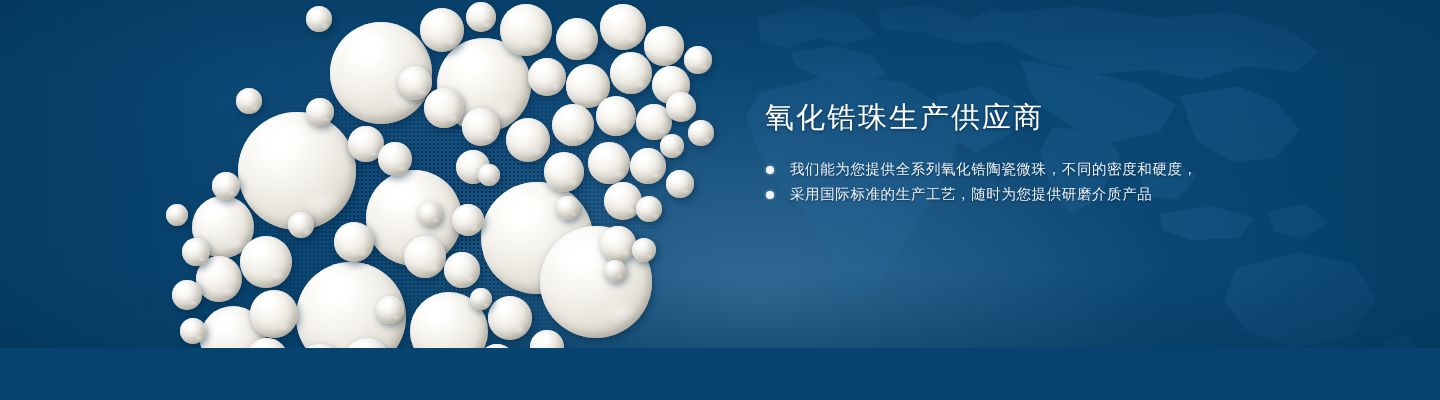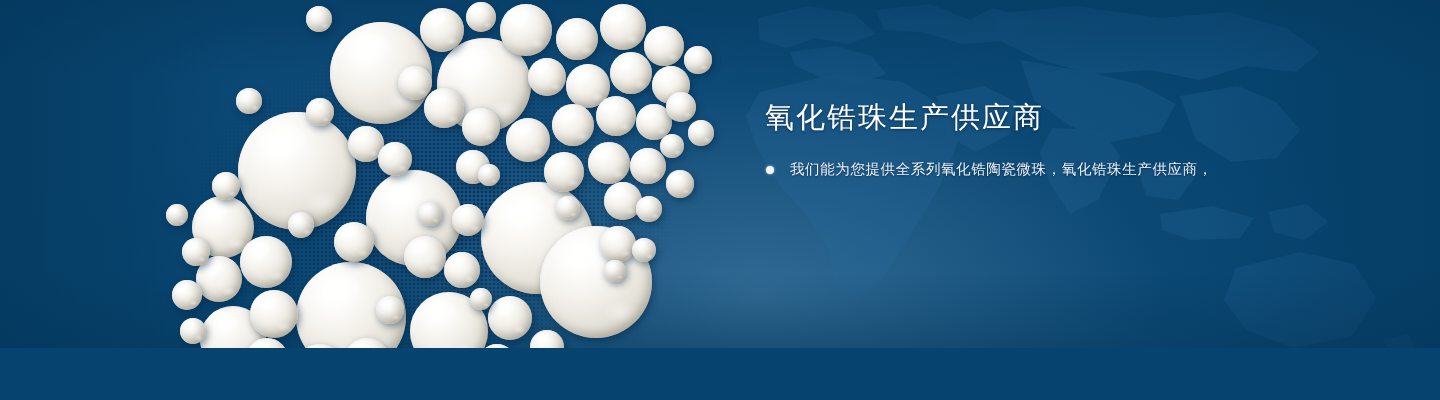--- a/index.html
+++ b/index.html
@@ -291,21 +291,25 @@
     <div class="bead" style="left:232px;top:382px;width:26px;height:26px;"></div>
   </div>
 
   <div id="copy">
     <h1 id="headline">氧化锆珠生产供应商</h1>
 
     <ul class="bullet-list">
 
       <li class="bullet-item">
         <span class="bullet-dot"></span>
-        <span class="bullet-line">我们能为您提供全系列氧化锆陶瓷微珠，氧化锆珠生产供应商，</span>
+        <span class="bullet-line">我们能为您提供全系列氧化锆陶瓷微珠，不同的密度和硬度，</span>
       </li>
 
 
+      <li class="bullet-item">
+        <span class="bullet-dot"></span>
+        <span class="bullet-line">采用国际标准的生产工艺，随时为您提供研磨介质产品</span>
+      </li>
 
     </ul>
   </div>
 
 </div>
 
 </body></html>

